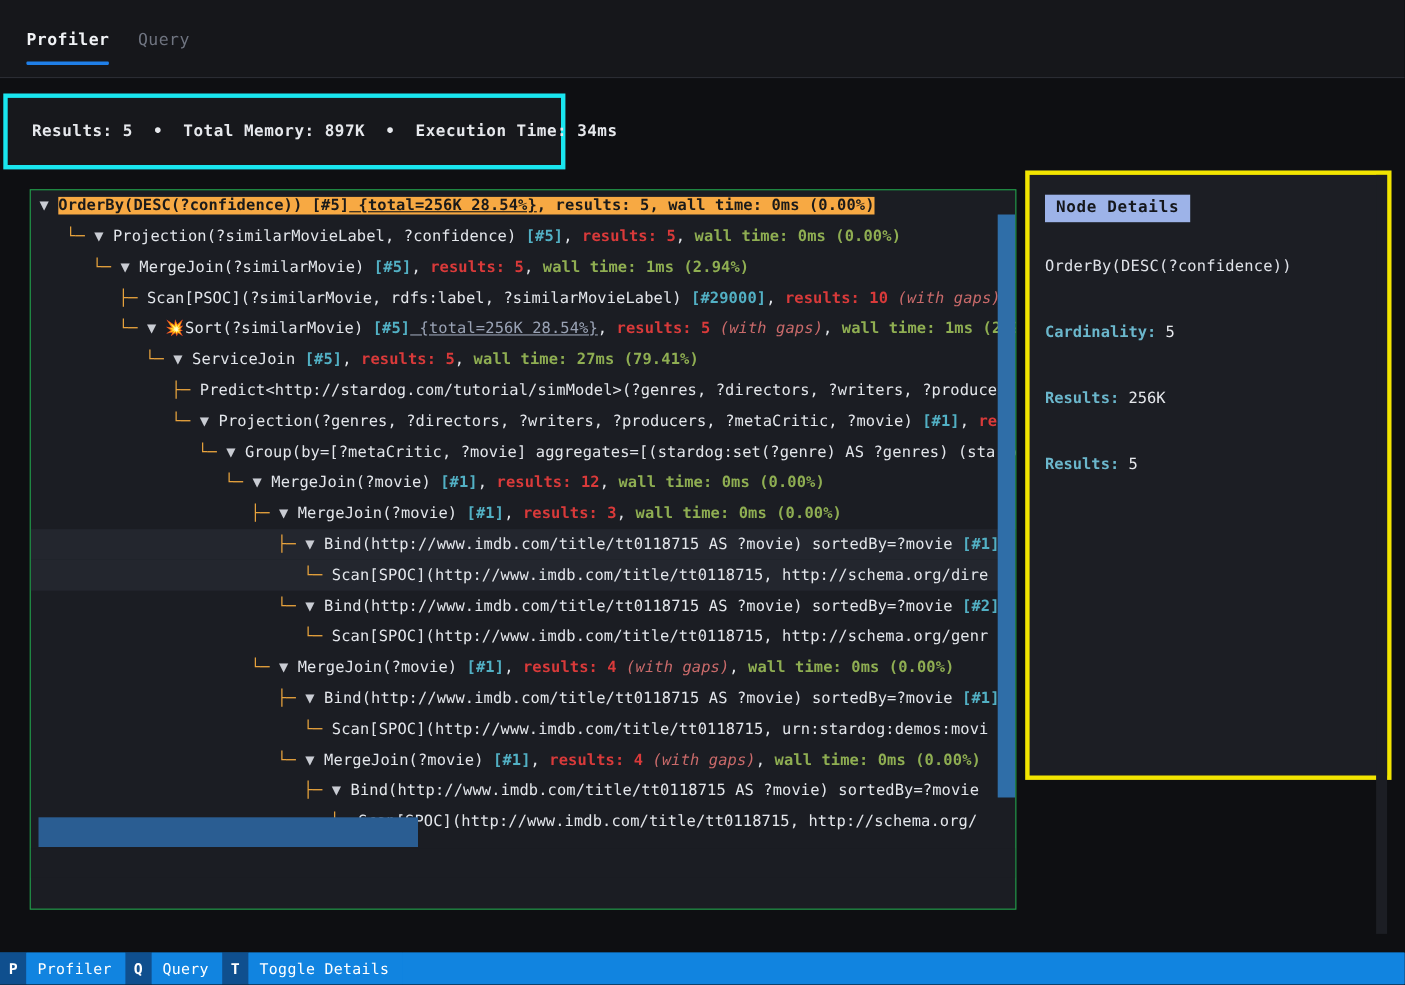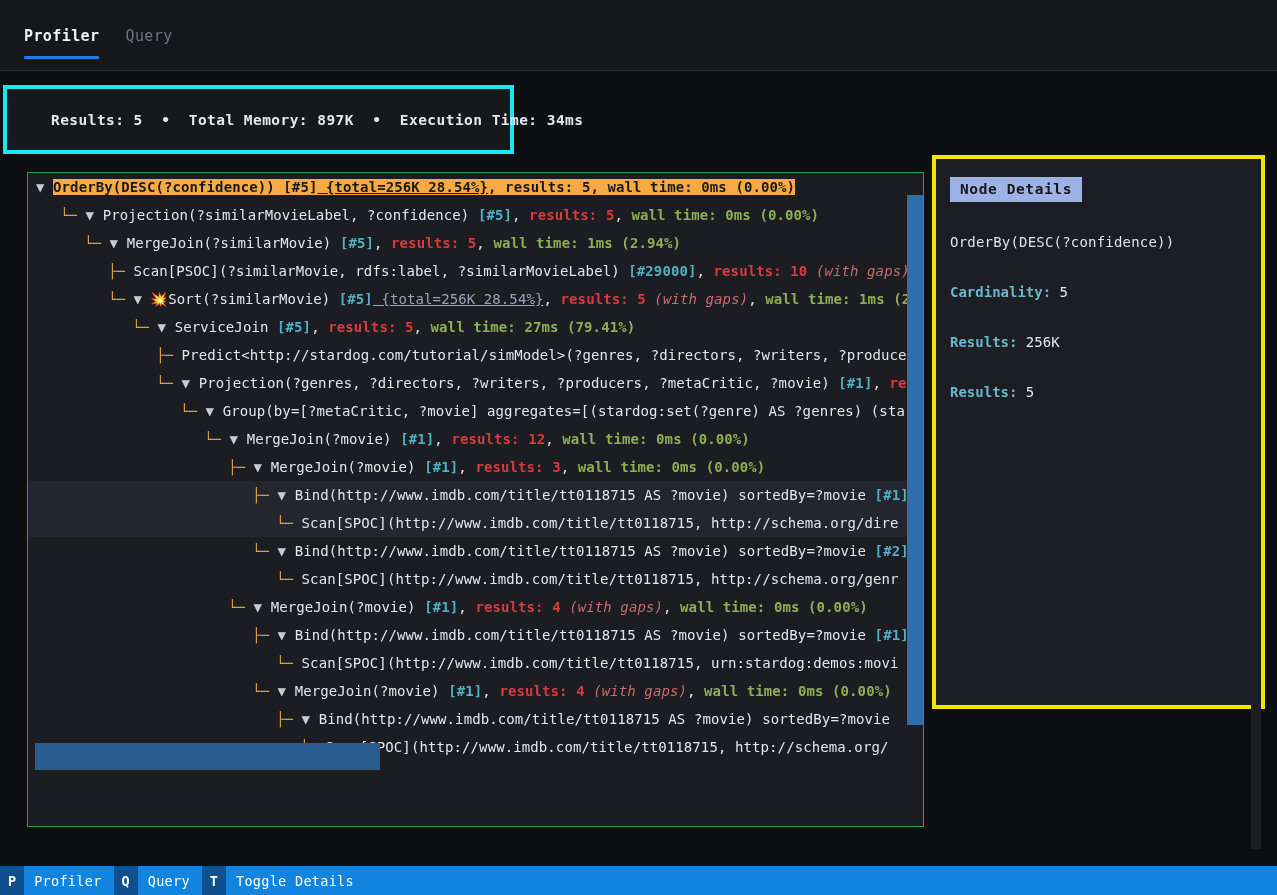--- a/index.html
+++ b/index.html
@@ -26,22 +26,22 @@
     height: 3px; background: #1f7fe8; border-radius: 1px;
   }
 
   
   .summary {
     position: absolute; left: 3px; top: 85px; width: 511px; height: 69px;
     border: 4px solid #19e6ef; background: #17181c;
     display: flex; align-items: center;
   }
   .summary-text {
-    font-size: 14.5px; color: #e6e8ec;
-    font-weight: bold; letter-spacing: .45px; white-space: pre; margin-left: 44px;
+    padding-left: 22px; font-size: 14.5px; color: #e6e8ec;
+    font-weight: bold; letter-spacing: .45px; white-space: pre;
   }
 
   
   .treepanel {
     position: absolute; left: 27px; top: 172px; width: 897px; height: 655px;
     border: 1px solid #21a24a; background: #1b1d23; overflow: hidden;
   }
   .tree-clip { position: absolute; left: 0; top: 0; right: 0; bottom: 0; overflow: hidden; }
   .row {
     position: relative; height: 28px; line-height: 28px;
@@ -87,21 +87,21 @@
   }
   .details-inner { position: absolute; left: 0; top: 0; right: 10px; bottom: 0; padding: 18px 0 0 14px; }
   .details-badge {
     display: inline-block; background: #9db3e8; color: #15171c;
     font-size: 14.5px; font-weight: bold; letter-spacing: .6px;
     padding: 4px 10px 5px 10px;
   }
   .details-node {
     margin-top: 32px; font-size: 14px; color: #dfe2e8; letter-spacing: .2px; white-space: pre-wrap;
   }
-  .details-row { margin-top: 34px; font-size: 14px; white-space: pre; }
+  .details-row { margin-top: 44px; font-size: 14px; white-space: pre; }
   .dkey { color: #6bb7cc; font-weight: bold; }
   .dval { color: #e6e8ec; }
   .dscroll {
     position: absolute; right: 0px; top: 0px; width: 10px; height: 690px; background: #1c1e24;
   }
 
   
   .statusbar {
     position: absolute; left: 0; bottom: 0; width: 1277px; height: 29px;
     background: #1184e0; display: flex; align-items: stretch;

